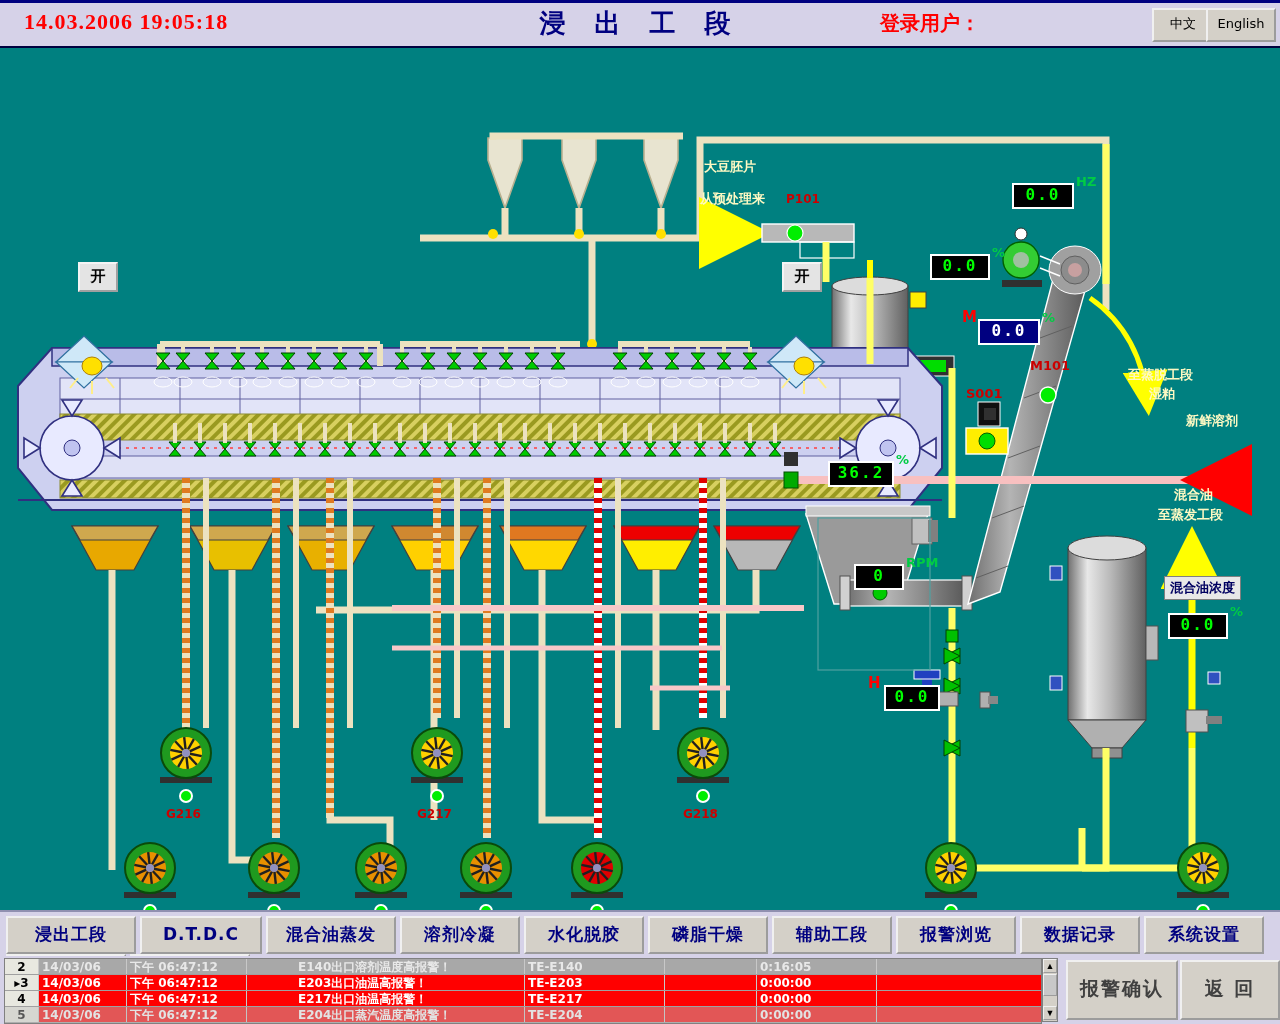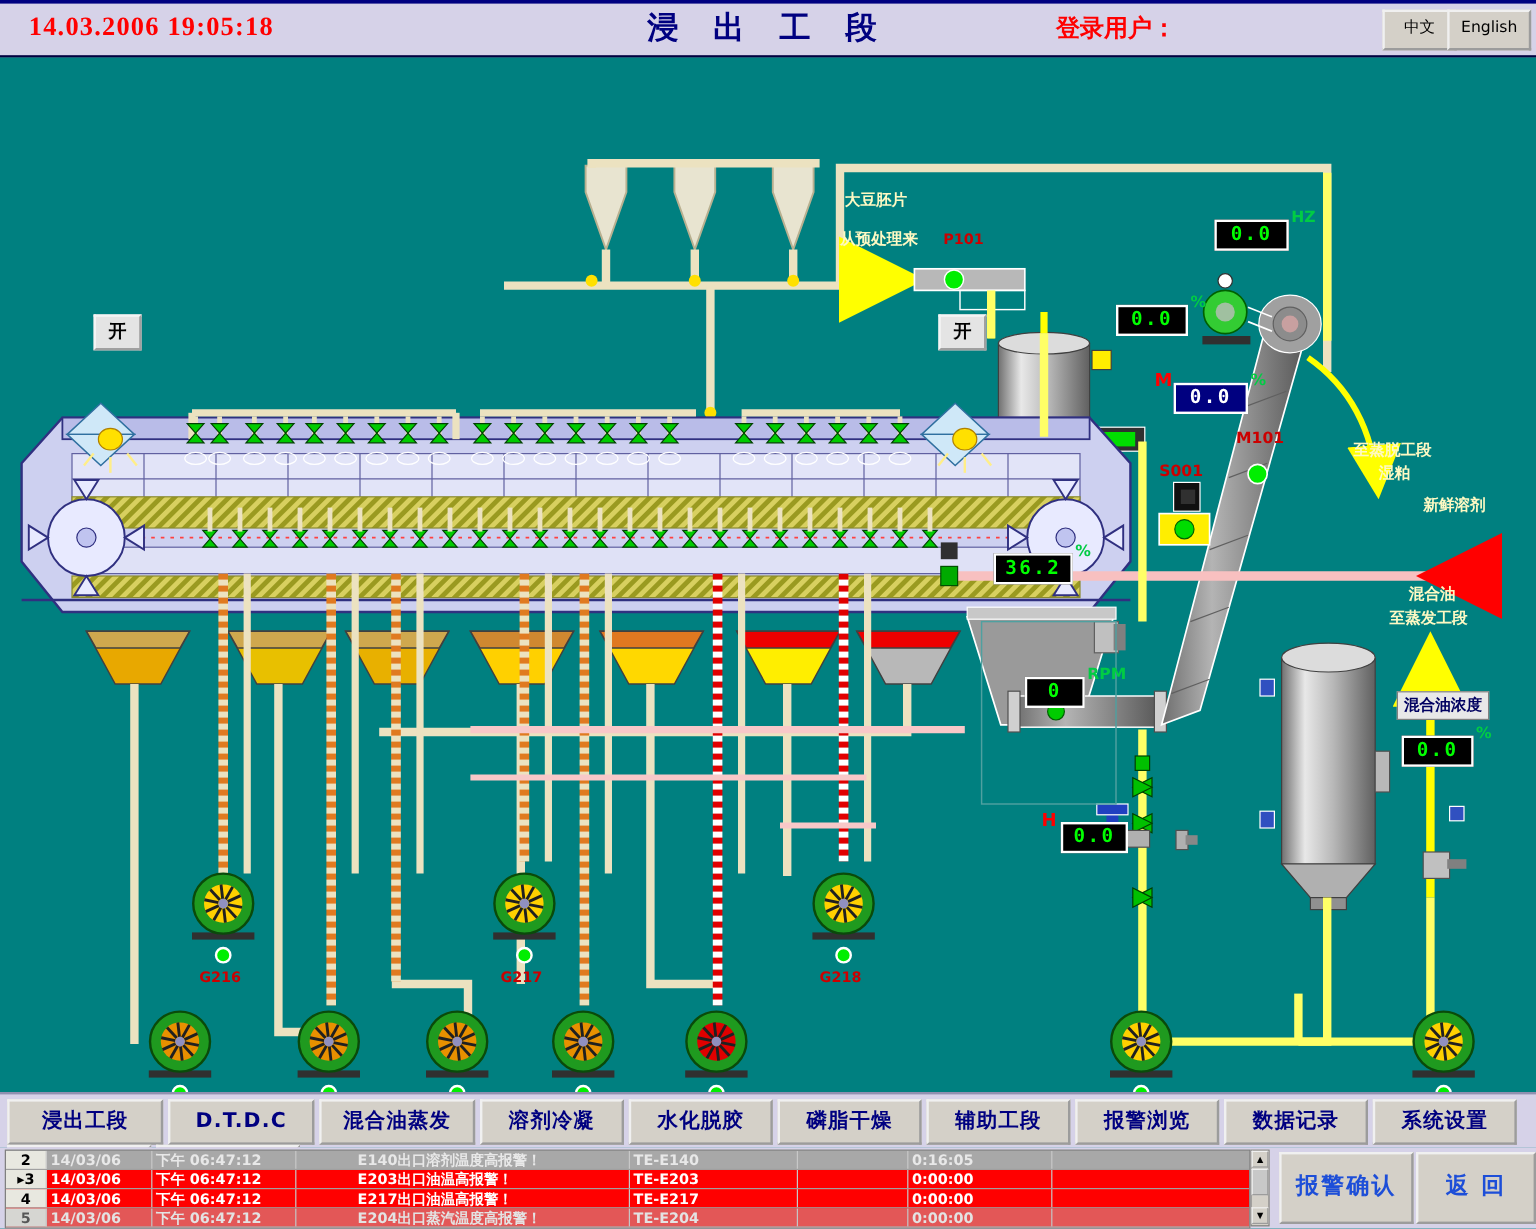--- a/index.html
+++ b/index.html
@@ -68,21 +68,21 @@
   .ac{border-right:1px solid #c8c8c8;box-sizing:border-box;padding-left:3px;overflow:hidden;white-space:nowrap;}
   .ac0{width:34px;background:#e8e8e0;color:#000000;text-align:center;padding:0;}
   .ac1{width:88px;} .ac2{width:120px;} .ac3{width:48px;margin-top:27px;} .ac4{width:230px;}
   .ac5{width:140px;} .ac6{width:92px;} .ac7{width:120px;}
   #scroll{position:absolute;left:1042px;top:2px;width:16px;height:64px;background:#d4d0c8;
           border:1px solid #808080;box-sizing:border-box;}
   .sbtn{width:100%;height:14px;background:#d4d0c8;border:1px outset #f0f0f0;box-sizing:border-box;
         text-align:center;font-size:9px;line-height:12px;color:#000;cursor:pointer;}
   .sthumb{width:100%;height:22px;background:#c8c8c8;border:1px outset #f0f0f0;box-sizing:border-box;margin-top:1px;}
   .abtn{position:absolute;top:4px;height:56px;background:#d4d0c8;border:2px outset #f0f0f0;
-        color:#1d4ed8;font-size:19px;font-weight:bold;text-align:center;line-height:52px;
+        color:#404040;font-size:19px;font-weight:bold;text-align:center;line-height:52px;
         font-family:"DejaVu Sans",sans-serif;cursor:pointer;letter-spacing:2px;}
   #abtn1{left:1066px;width:108px;}
   #abtn2{left:1180px;width:96px;}
 </style>
 </head>
 <body>
 
 <div id="header">
   <div class="hdr-datetime">14.03.2006  19:05:18</div>
   <div class="hdr-title">浸 出 工 段</div>

